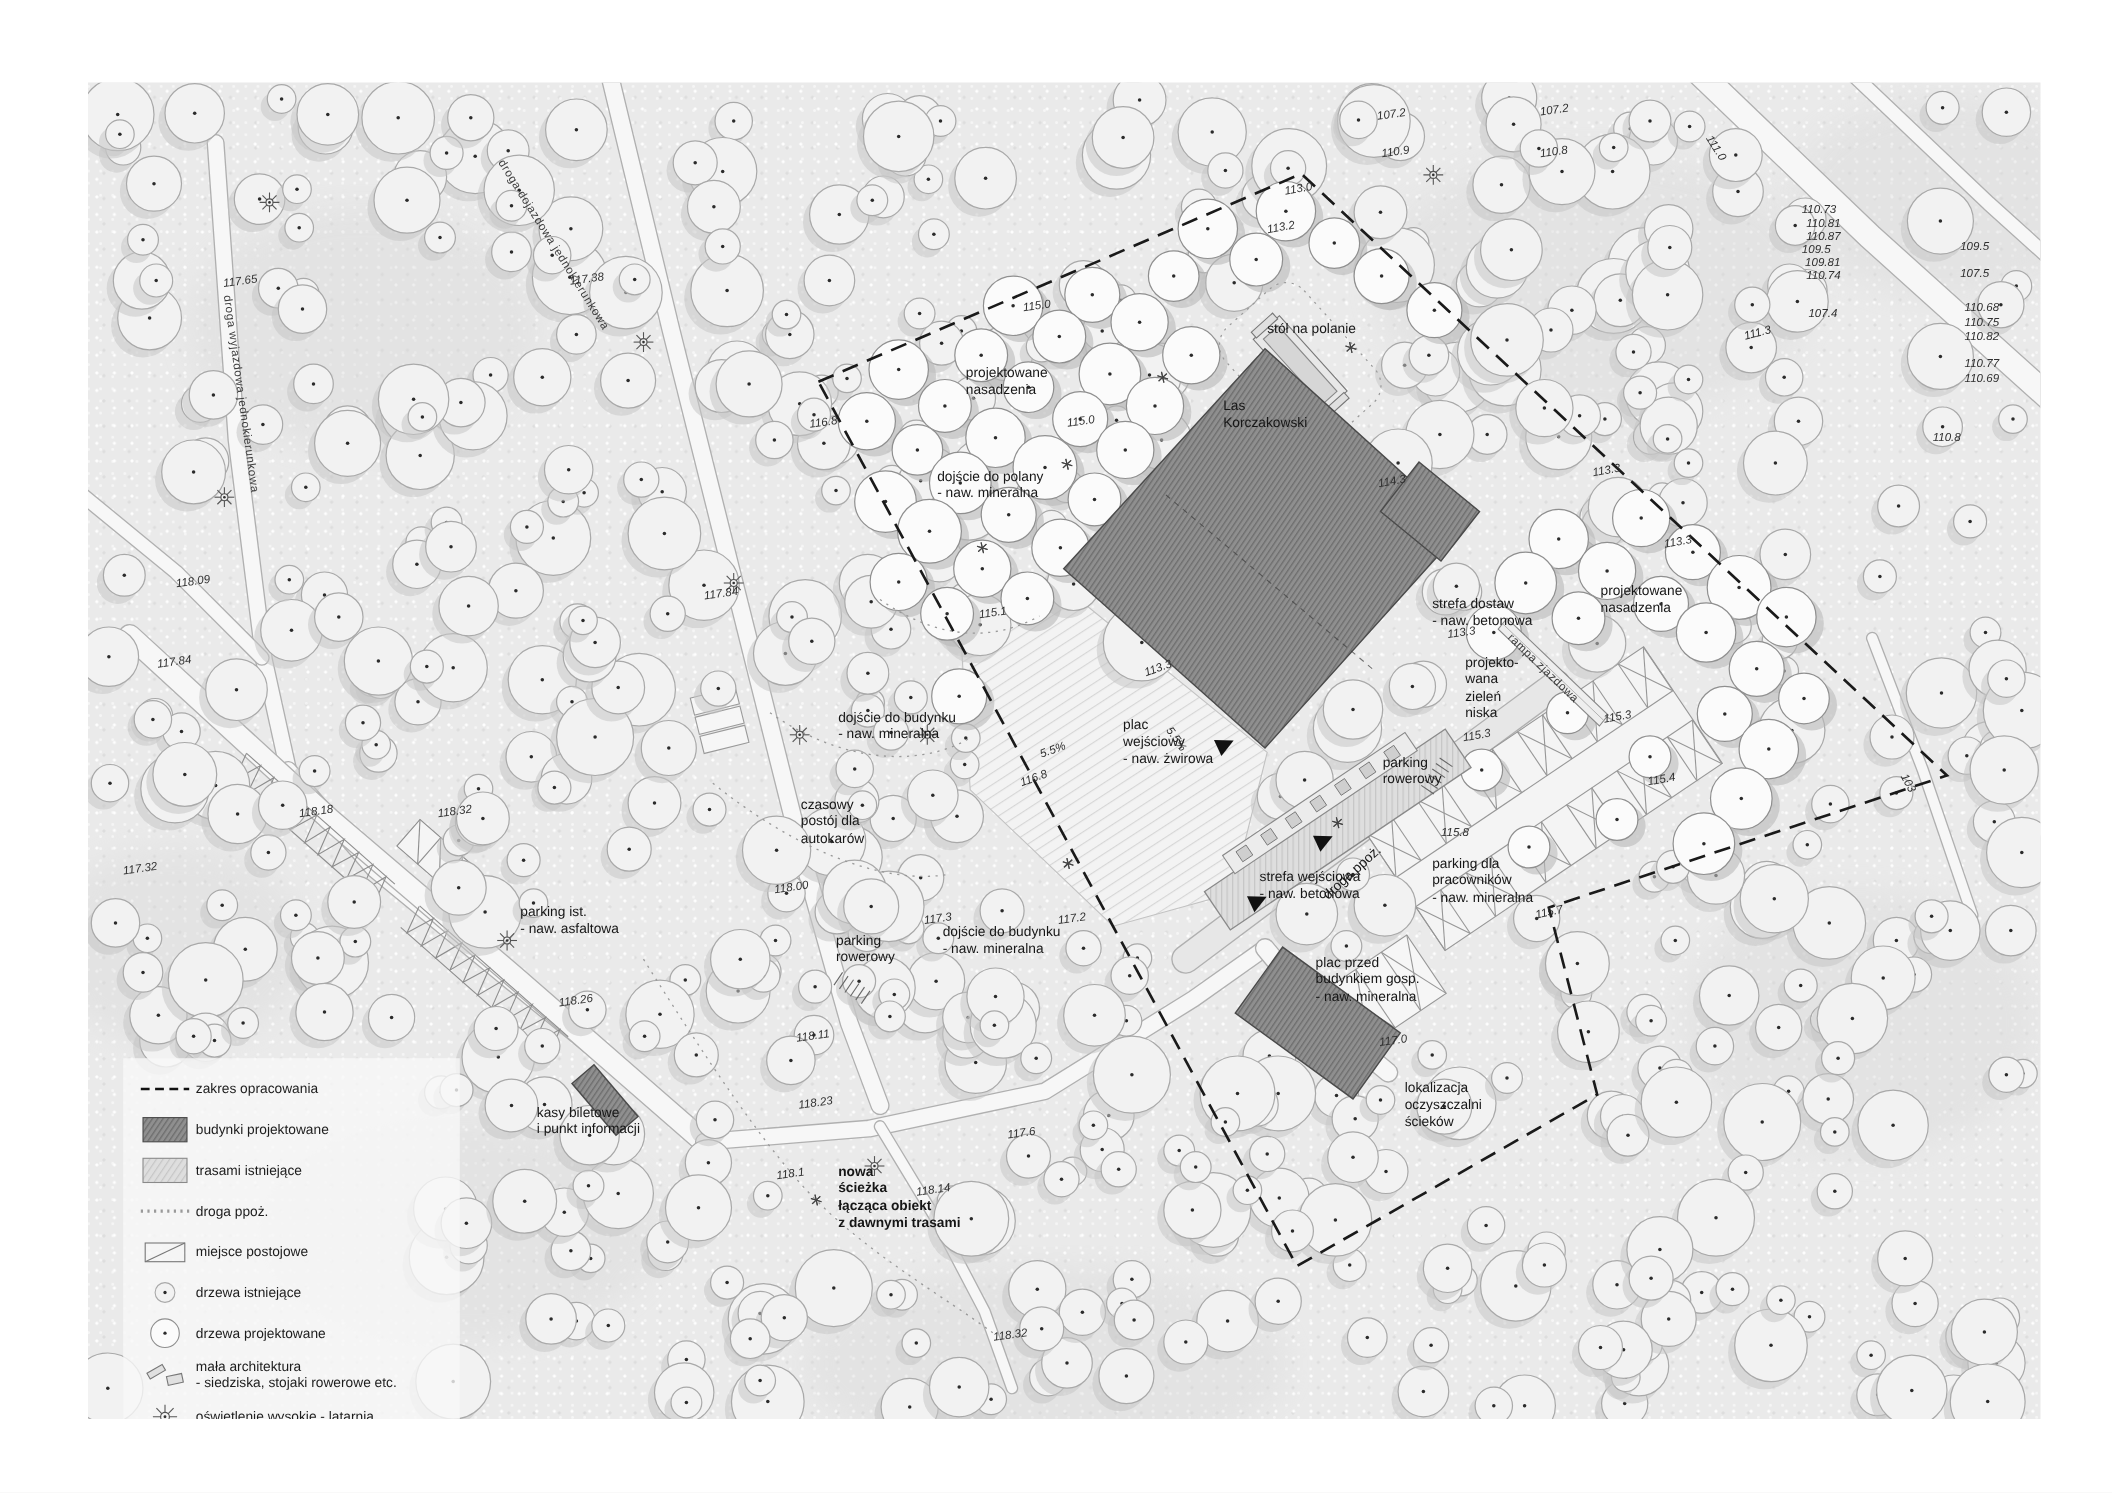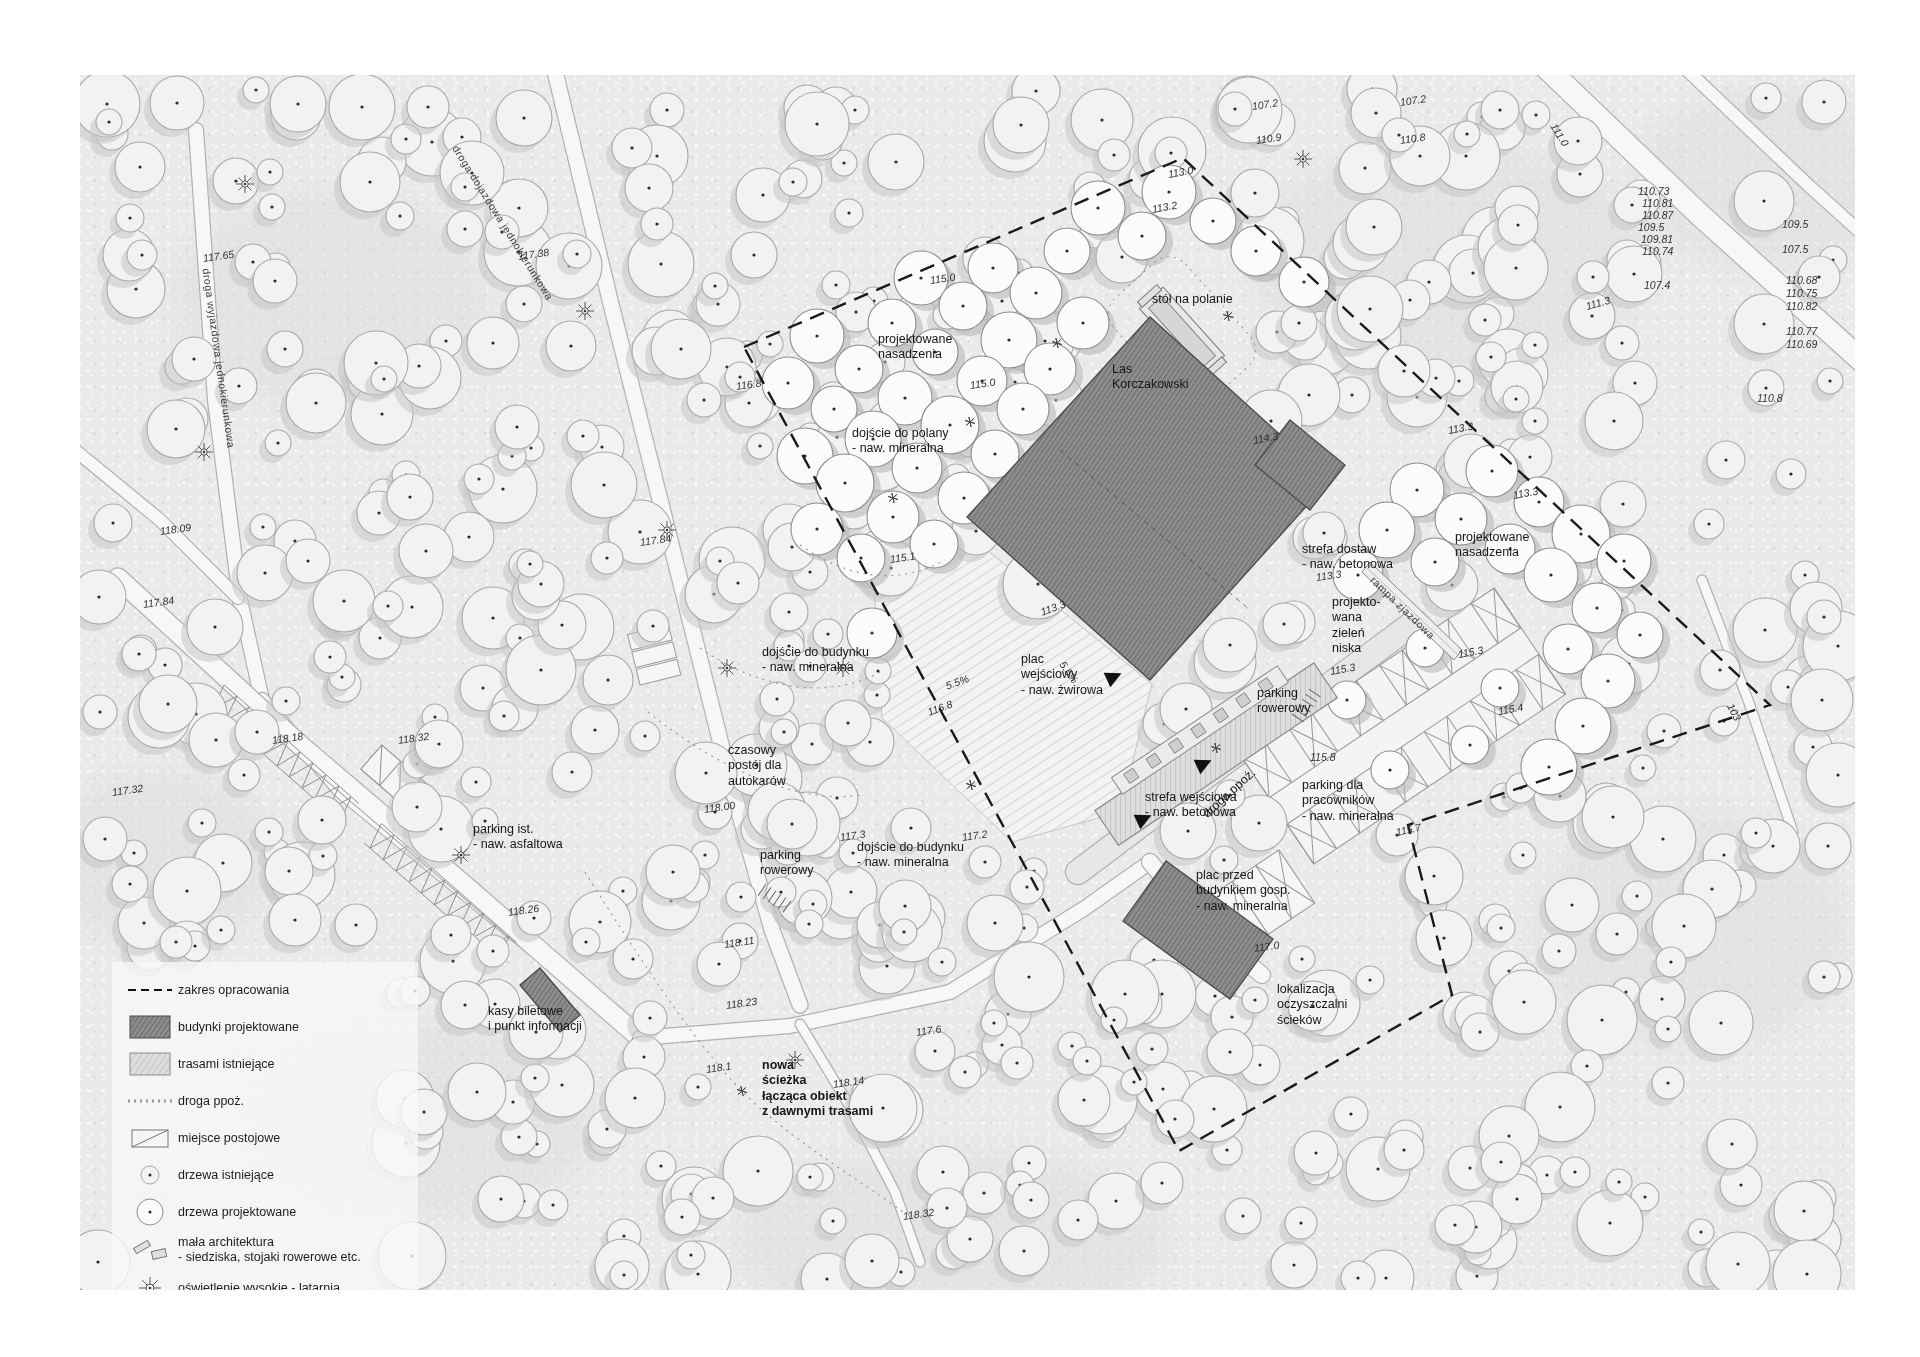--- a/index.html
+++ b/index.html
@@ -2372,21 +2372,21 @@
       <div class="lbl " style="left: 772px; top: 351px;">dojście do polany
 - naw. mineralna</div>
       <div class="lbl " style="left: 393px; top: 747px;">parking ist.
 - naw. asfaltowa</div>
       <div class="lbl " style="left: 408px; top: 929px;">kasy biletowe
 i punkt informacji</div>
       <div class="lbl " style="left: 682px; top: 983px; font-weight: bold;">nowa
 ścieżka
 łącząca obiekt
 z dawnymi trasami</div>
-      <div class="lbl " style="left: 648px; top: 668px;">czasowy
+      <div class="lbl " style="left: 648px; top: 649px;">czasowy
 postój dla
 autokarów</div>
       <div class="lbl " style="left: 680px; top: 773px;">parking
 rowerowy</div>
       <div class="lbl " style="left: 777px; top: 765px;">dojście do budynku
 - naw. mineralna</div>
       <div class="lbl " style="left: 682px; top: 570px;">dojście do budynku
 - naw. mineralna</div>
       <div class="lbl " style="left: 893px; top: 577px; margin-left: 48px;">plac
 wejściowy

